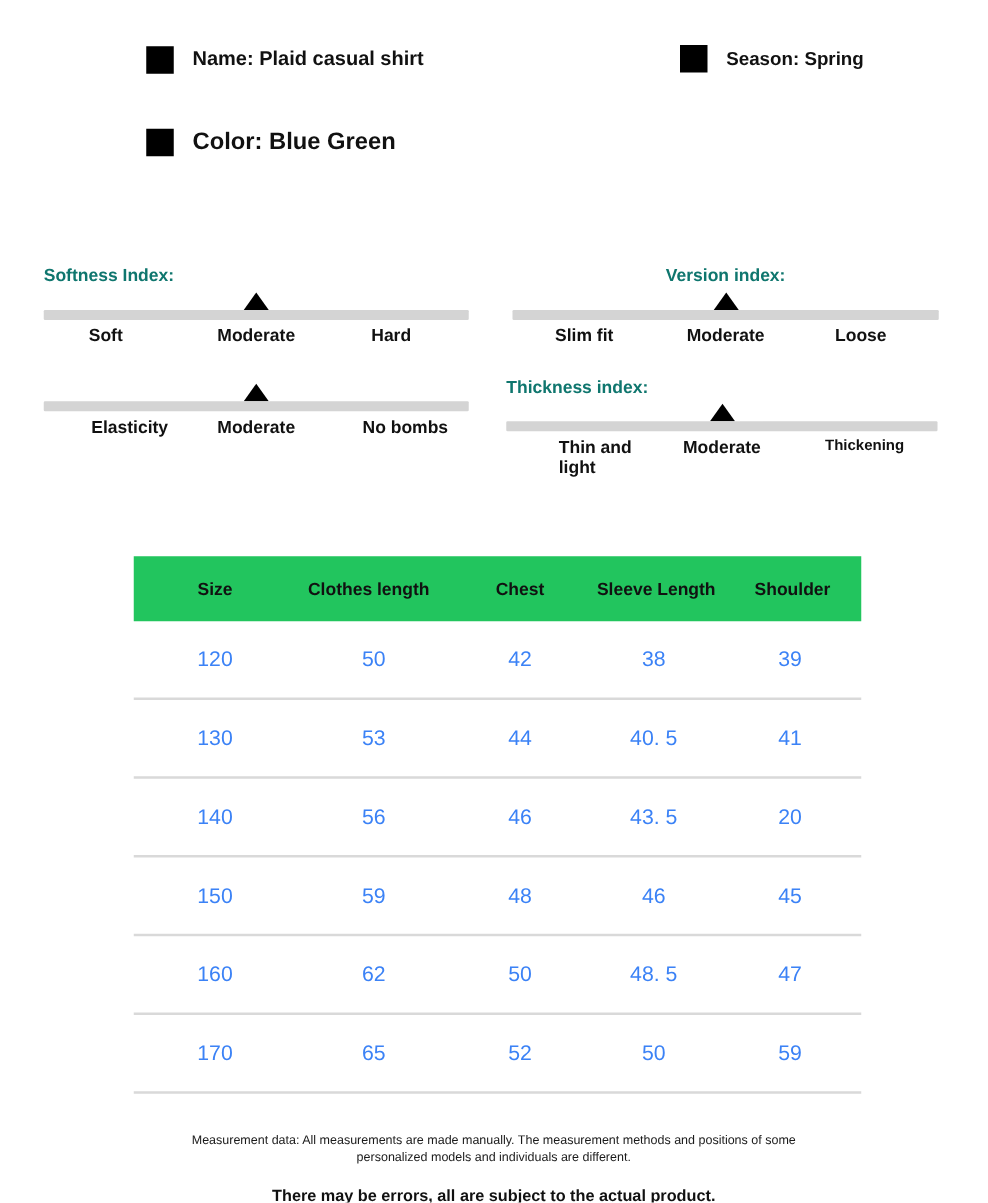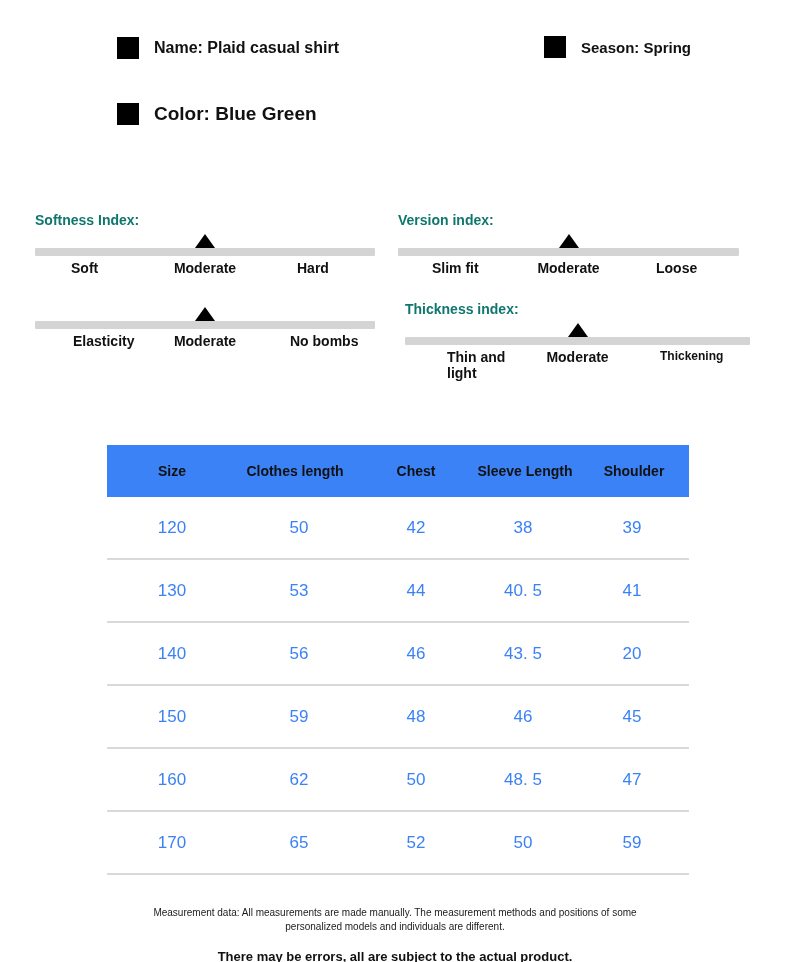--- a/index.html
+++ b/index.html
@@ -94,21 +94,21 @@
   #block-softness { left: 35px; top: 212px; }
   #block-softness .slider-area,
   #block-softness .slider-bar,
   #block-softness .slider-labels { width: 340px; }
   #block-elastic  { left: 35px; top: 301px; }
   #block-elastic .slider-area,
   #block-elastic .slider-bar,
   #block-elastic .slider-labels { width: 340px; }
 
   
-  #block-version  { left: 398px; top: 212px; }
+  #block-version  { left: 410px; top: 212px; text-align: center; }
   #block-version .slider-area,
   #block-version .slider-bar,
   #block-version .slider-labels { width: 341px; }
   #block-thickness { left: 405px; top: 301px; }
   #block-thickness .slider-area,
   #block-thickness .slider-bar,
   #block-thickness .slider-labels { width: 345px; }
 
   .slider-area { height: 62px; }
 
@@ -122,21 +122,21 @@
 
   
   #size-table {
     position: absolute;
     left: 107px;
     top: 445px;
     width: 582px;
   }
   .tbl-head {
     display: flex;
-    background: #3b82f6;
+    background: #22c55e;
     height: 52px;
     align-items: center;
   }
   .tbl-head div {
     font-size: 14px;
     font-weight: bold;
     color: #111111;
     text-align: center;
     line-height: 1.15;
   }

